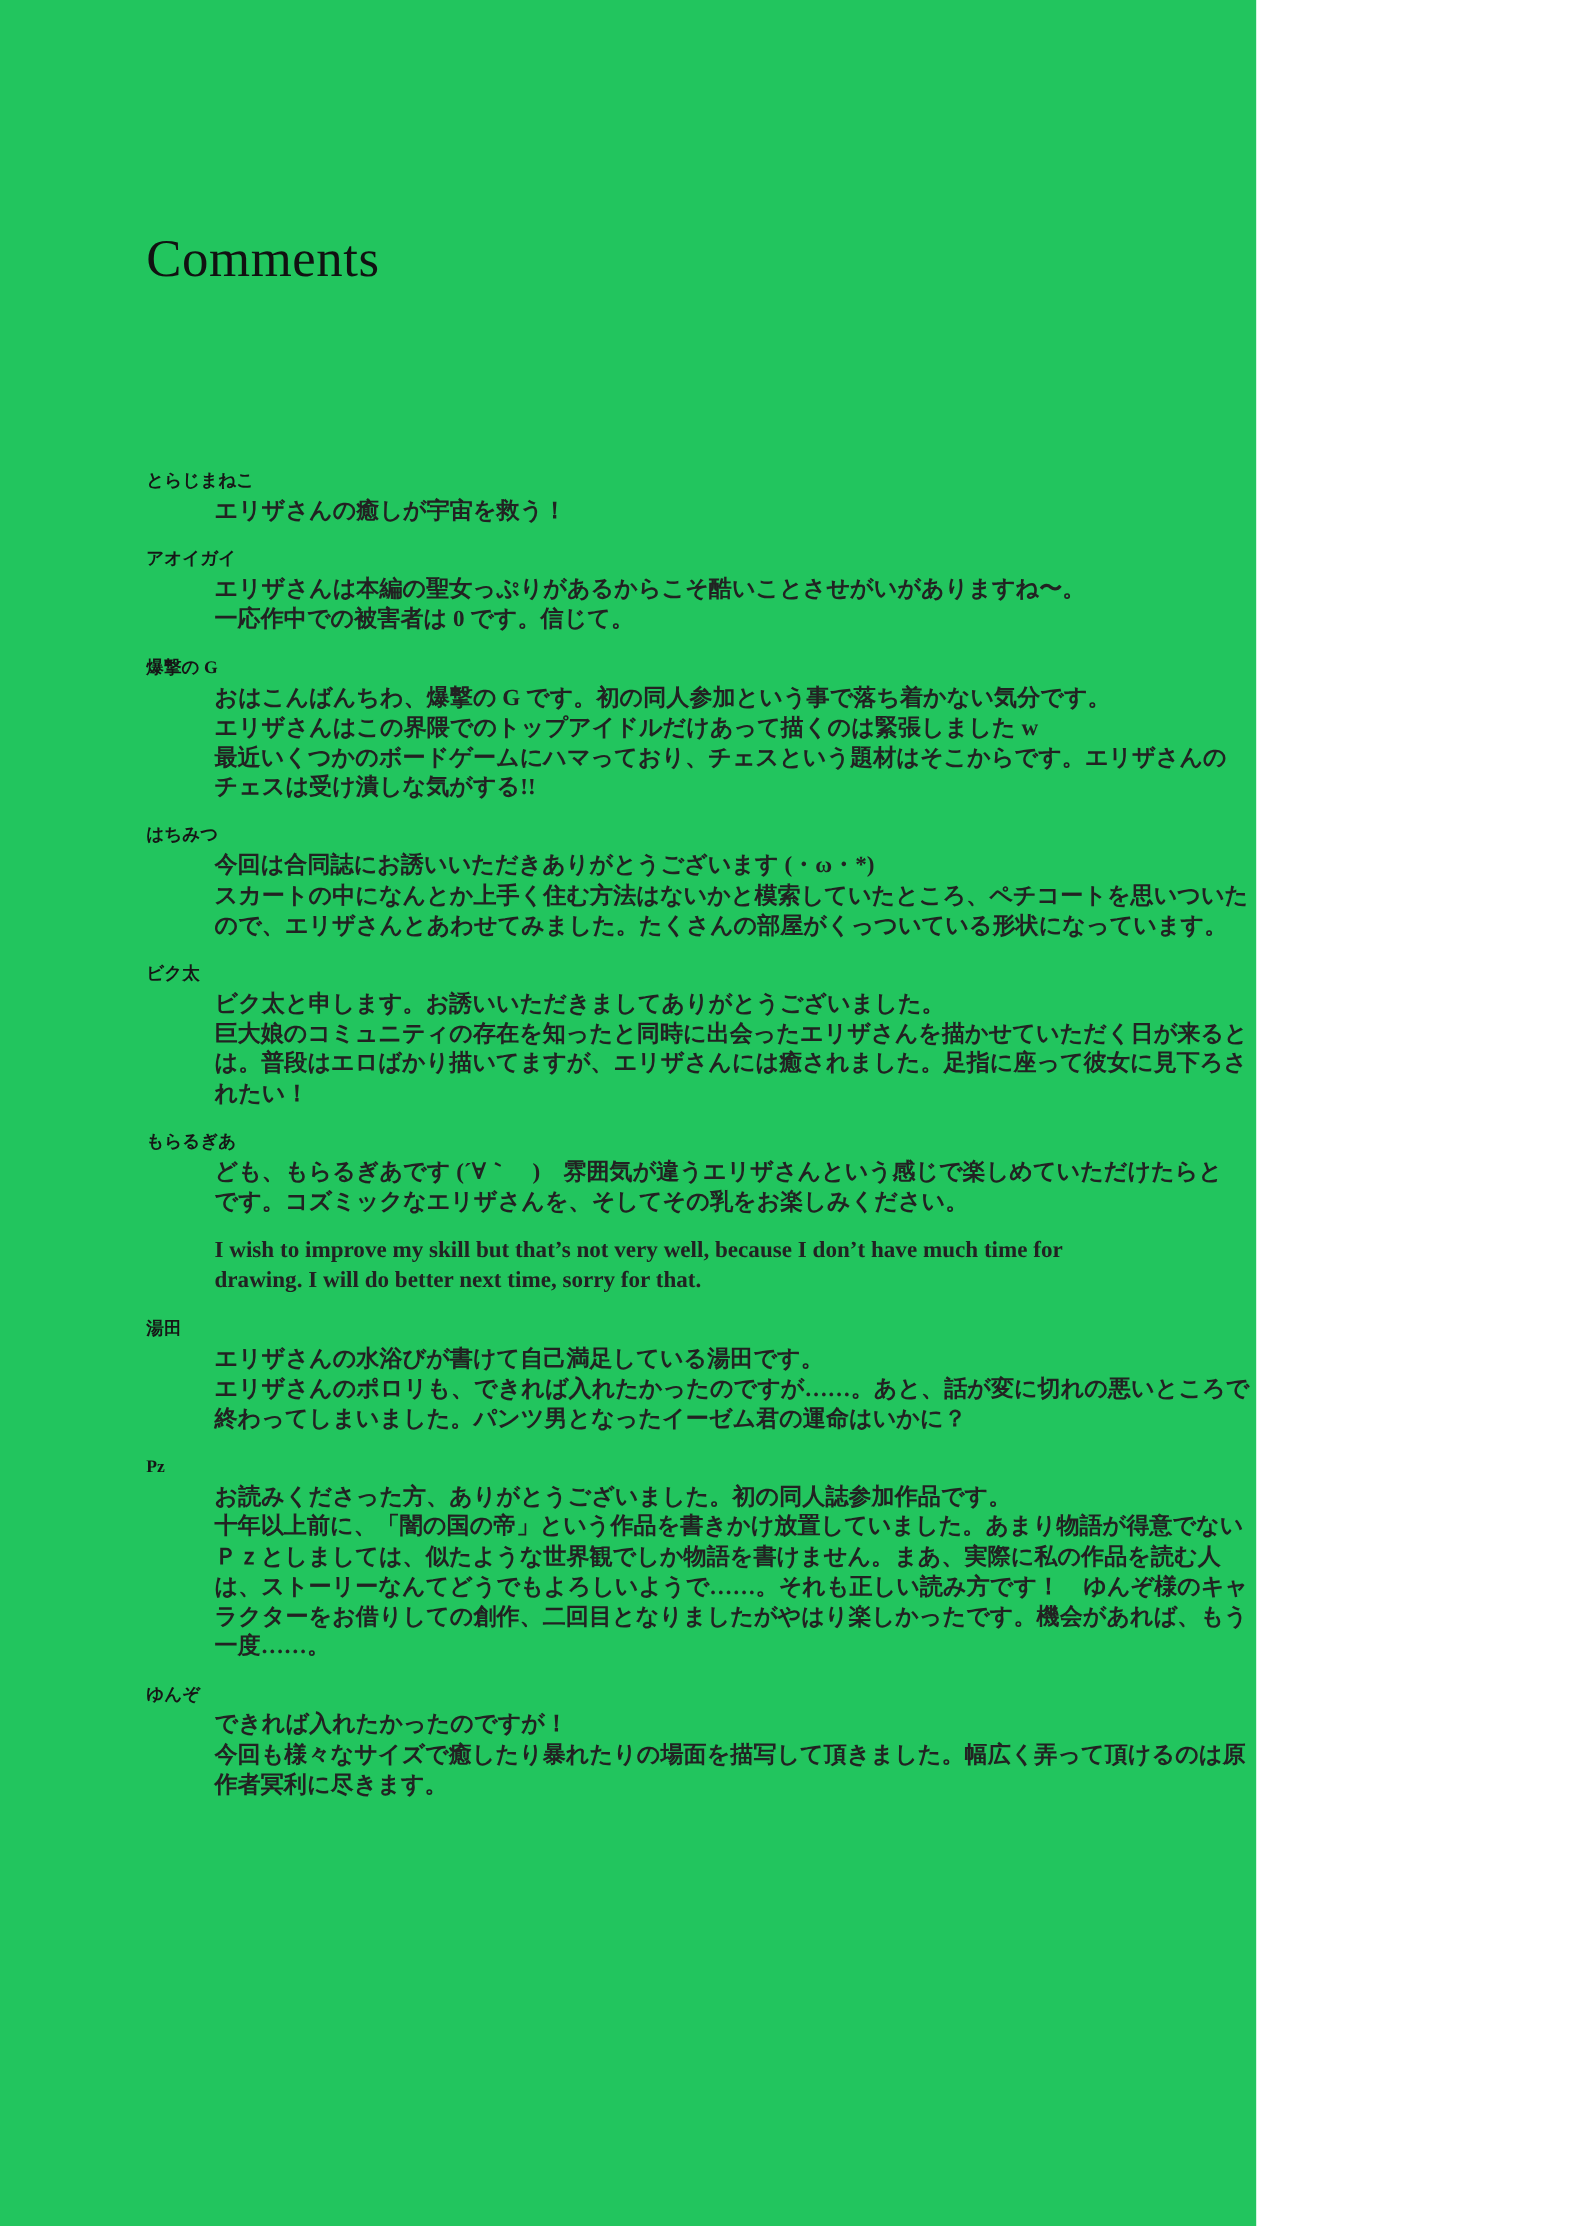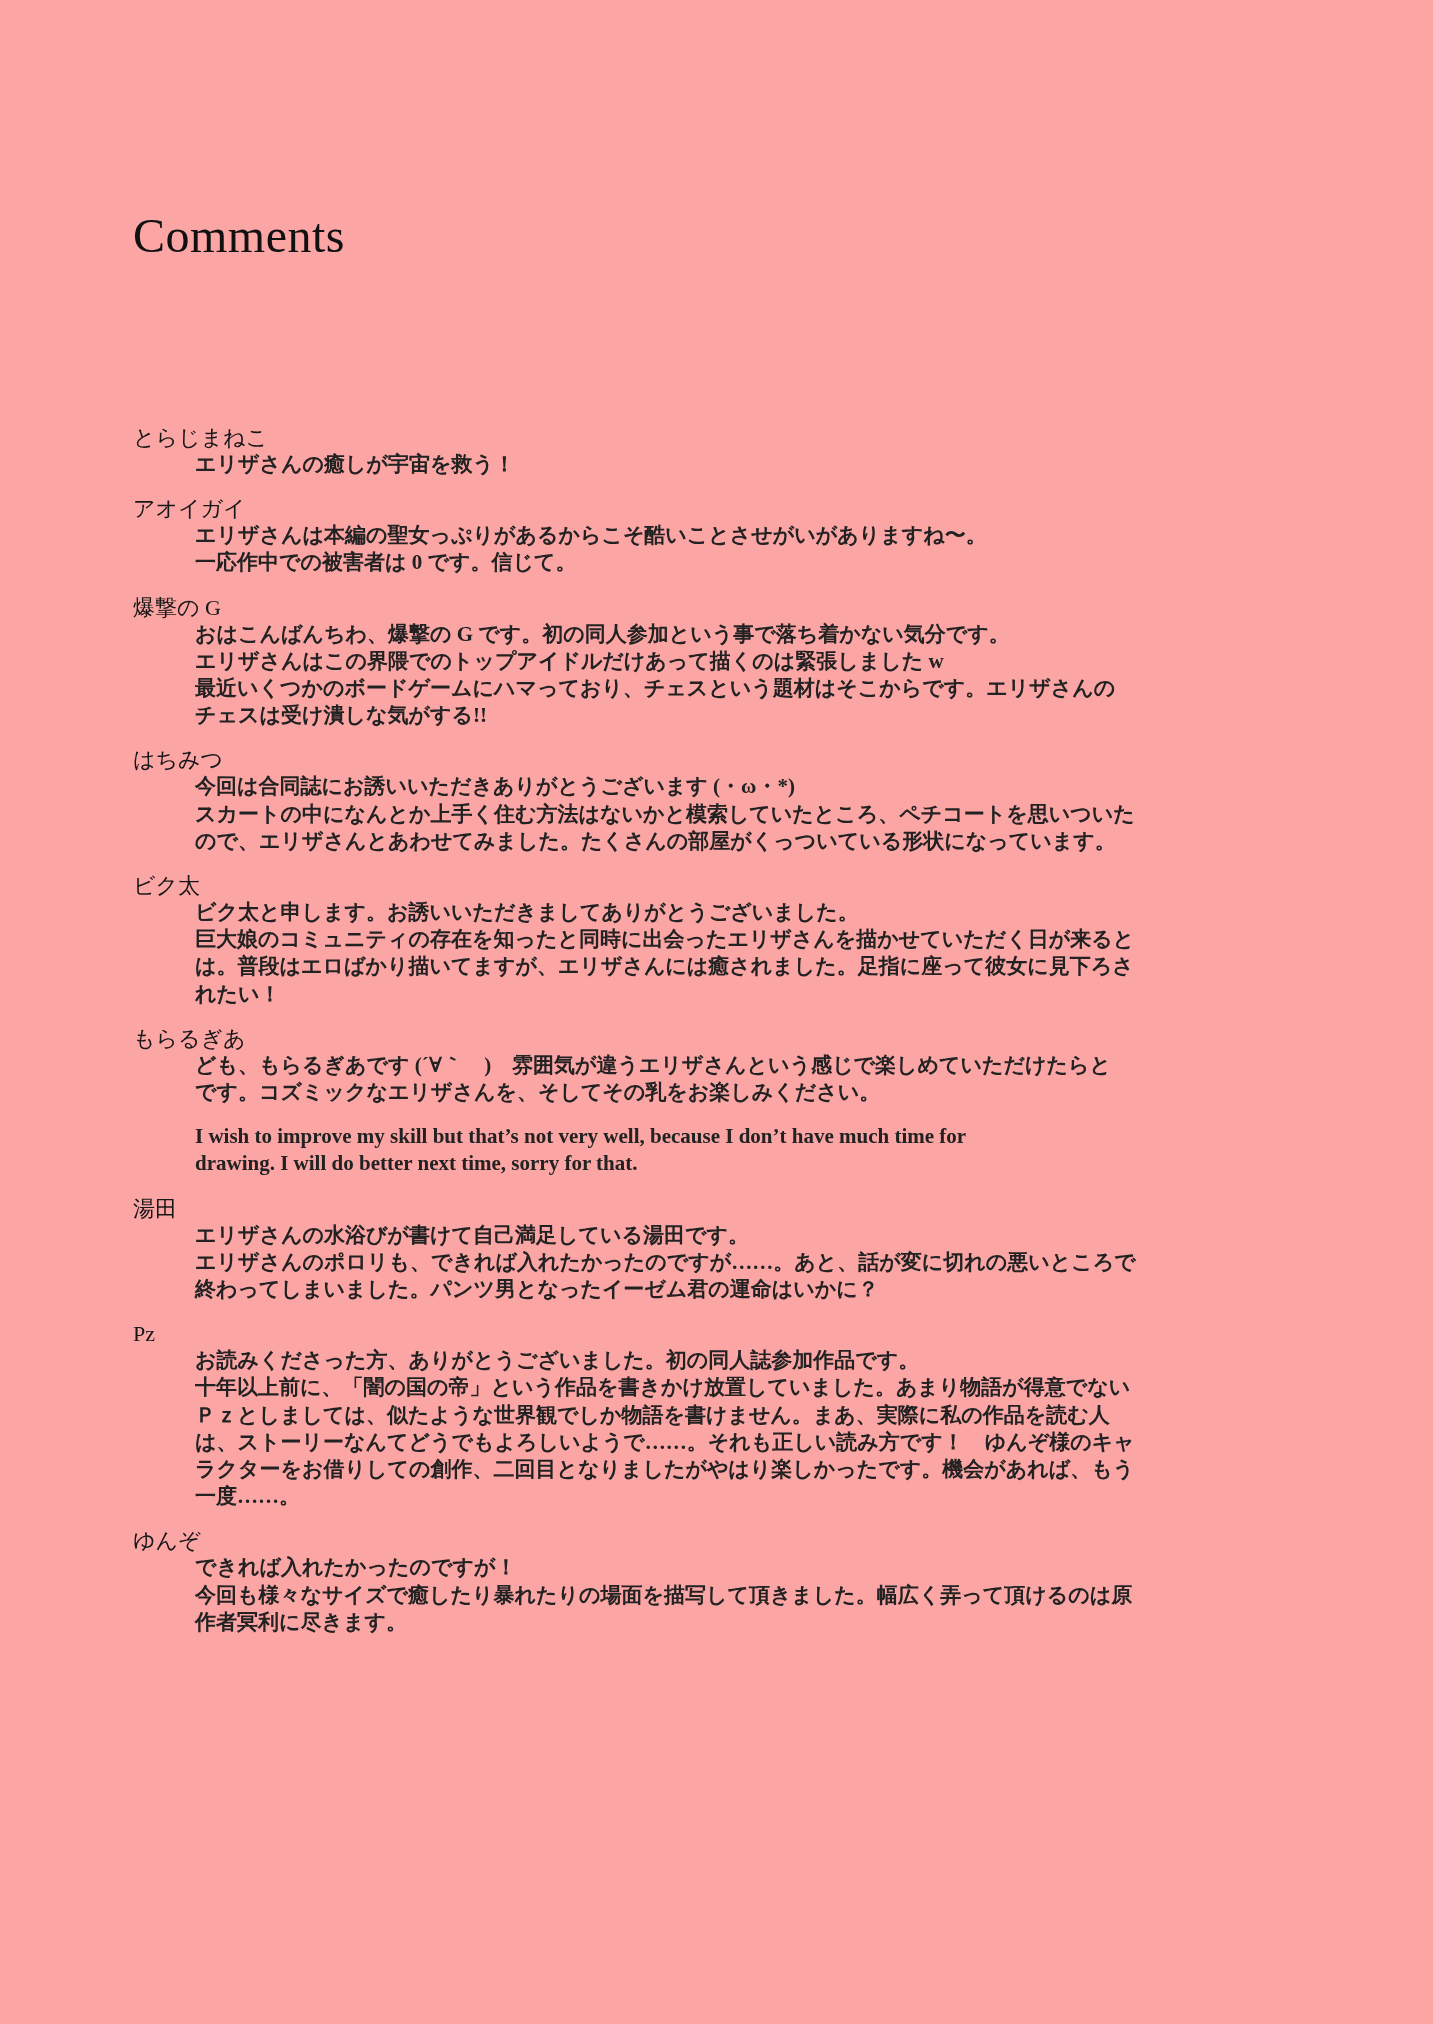--- a/index.html
+++ b/index.html
@@ -2,23 +2,23 @@
 <html><head>
 <meta charset="utf-8">
 <style>
   html, body {
     margin: 0;
     padding: 0;
     background: #ffffff;
   }
   .page {
     position: relative;
-    width: 1433px;
+    width: 1142px;
     height: 2024px;
-    background: #fca5a5;
+    background: #22c55e;
     color: #1c1c1c;
     font-family: "Liberation Serif", "DejaVu Serif", serif;
     overflow: hidden;
   }
   .title {
     position: absolute;
     left: 133px;
     top: 176px;
     font-size: 48px;
     font-weight: 500;
@@ -28,22 +28,22 @@
   .comments {
     position: absolute;
     left: 133px;
     top: 424px;
     width: 1180px;
   }
   .section {
     margin-bottom: 17px;
   }
   .author {
-    font-size: 22px;
-    font-weight: 400;
+    font-size: 16px;
+    font-weight: 700;
     line-height: 27px;
     color: #161616;
   }
   .lines {
     margin: 0;
   }
   .line {
     padding-left: 62px;
     font-size: 21px;
     line-height: 27.2px;

